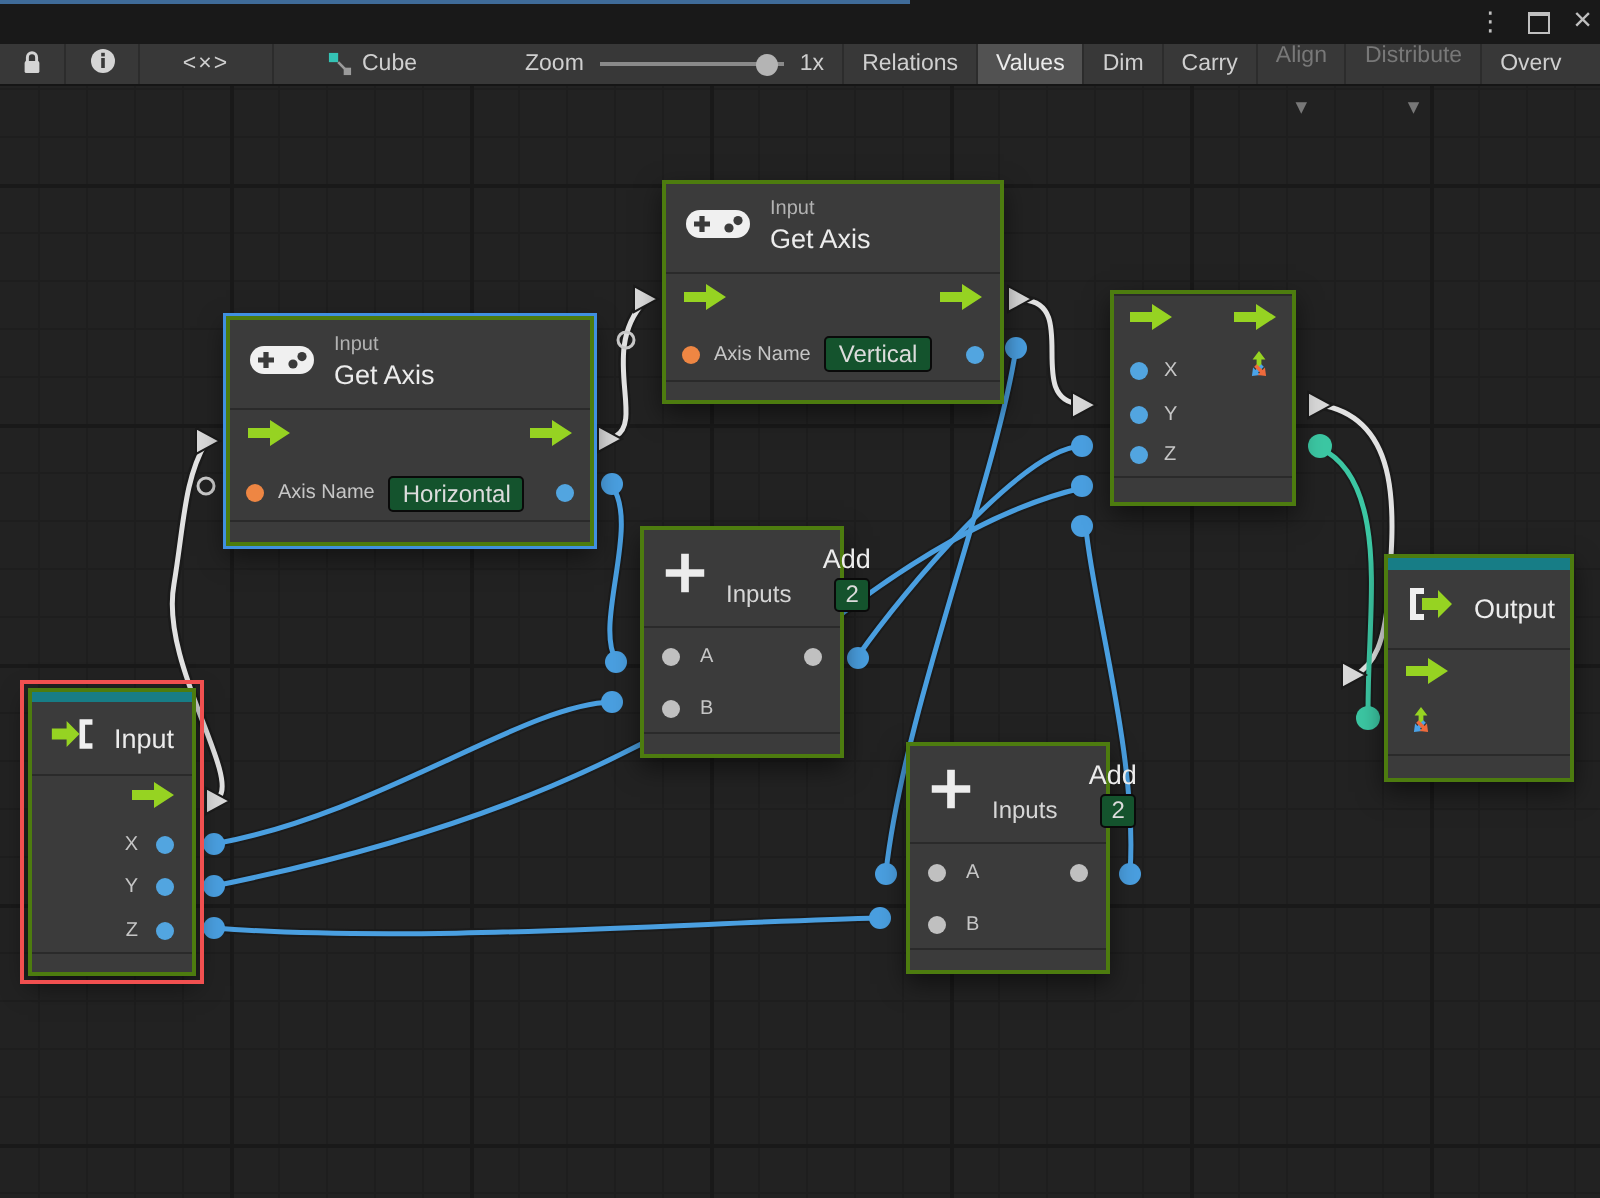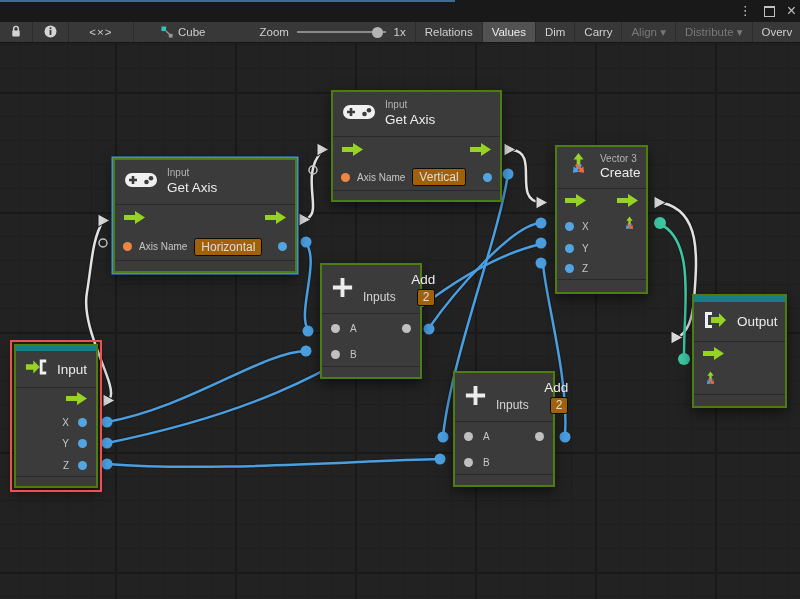--- a/index.html
+++ b/index.html
@@ -13,21 +13,21 @@
        display:flex;align-items:center;gap:6px;padding-left:8px;box-sizing:border-box;
        border-radius:3px 3px 0 0;color:#d8d8d8;font-size:12.5px;}
   #winctrl{position:absolute;top:0;right:4px;height:22px;display:flex;align-items:center;gap:12px;z-index:6;color:#c0c0c0;}
   #winctrl .glyph{font-size:13px;line-height:22px;}
   .maxbox{width:9px;height:8px;border:1.5px solid #c0c0c0;border-top-width:2.5px;}
   #toolbar{position:absolute;top:22px;left:0;width:800px;height:21px;background:#383838;z-index:5;
            display:flex;align-items:stretch;border-bottom:1px solid #151515;box-sizing:border-box;font-size:11.5px;color:#cfcfcf;}
   .tbtn{display:flex;align-items:center;padding:0 9px;white-space:nowrap;}
   .tsep{width:1px;background:#2c2c2c;}
   .tbtn.active{background:#525252;color:#ececec;}
-  .tbtn.disabled{color:#787878;}
+  .tbtn.disabled{color:#787878;flex-direction:column;}
   .ticon{display:flex;align-items:center;margin-right:5px;}
   #zoomtrack{width:92px;height:2px;background:#8a8a8a;position:relative;margin:0 4px;align-self:center;}
   #zoomhandle{position:absolute;right:3px;top:-4.5px;width:11px;height:11px;border-radius:50%;background:#b4b4b4;}
   .flexspacer{flex:0 0 18px;}
   
   #canvas{position:absolute;top:0;left:0;width:800px;height:599px;background-color:#222222;
     background-image:
       linear-gradient(#191919 2px,transparent 2px),
       linear-gradient(90deg,#191919 2px,transparent 2px),
       linear-gradient(#1e1e1e 1px,transparent 1px),
@@ -46,21 +46,21 @@
   .sub{font-size:10px;color:#b2b2b2;}
   .ttl{font-size:13.5px;color:#ececec;text-align:right;}
   .body{border-top:1px solid #2a2a2a;}
   .row{display:flex;align-items:center;box-sizing:border-box;}
   .footer{border-top:1px solid #2a2a2a;background:#3b3b3b;}
   .dot{width:9px;height:9px;border-radius:50%;flex:0 0 auto;}
   .dot.blue{background:#52a5e0;}
   .dot.orange{background:#ee8643;}
   .dot.gray{background:#c0c0c0;}
   .plabel{font-size:10px;color:#c6c6c6;}
-  .field{background:#a16207;border:1px solid #0a0a0a;border-radius:2.5px;color:#dcdcdc;
+  .field{background:#14532d;border:1px solid #0a0a0a;border-radius:2.5px;color:#dcdcdc;
          font-size:12px;padding:1px 6px;white-space:nowrap;}
   .inputs-line{display:flex;align-items:center;gap:21px;font-size:12px;color:#d6d6d6;}
 </style>
 </head>
 <body>
 
 <div id="app">
 
   <div id="canvas"></div>
 
@@ -255,37 +255,20 @@
       </div>
       <div class="row" style="height:24px;padding:0 9px;gap:10px;">
         <span class="dot gray"></span>
         <span class="plabel">B</span>
       </div>
     </div>
     <div class="footer" style="height:10px;"></div>
   </div>
 
   <div class="node" style="left:555px;top:145px;width:93px;">
-    <div class="hdr" style="height:41px;padding:0 8px;gap:8px;">
-      <span><svg width="27" height="27" viewBox="0 0 27 27">
-        <g fill="#96d322">
-              <path d="M13.5 1l5 6.5h-3.2v8h-3.6v-8H8.5z"></path>
-            </g>
-        <g fill="#4aa3e8" transform="rotate(-135 13.5 15)">
-              <path d="M13.5 7l4 5.2h-2.6v6.3h-2.8v-6.3H9.5z"></path>
-            </g>
-        <g fill="#ee6a3c" transform="rotate(135 13.5 15)">
-              <path d="M13.5 7l4 5.2h-2.6v6.3h-2.8v-6.3H9.5z"></path>
-            </g>
-      </svg></span>
-      <span class="titles">
-          <span class="sub">Vector 3</span>
-          <span class="ttl">Create</span>
-        </span>
-    </div>
     <div class="body">
       <div class="row" style="height:26px;justify-content:space-between;padding:0 8px;">
         <span><svg width="21" height="13" viewBox="0 0 21 13">
               <path d="M0 4h11V0l10 6.5L11 13V9H0z" fill="#96d322"></path>
             </svg></span>
         <span><svg width="21" height="13" viewBox="0 0 21 13">
               <path d="M0 4h11V0l10 6.5L11 13V9H0z" fill="#96d322"></path>
             </svg></span>
       </div>
       <div class="row" style="height:23px;padding:0 8px;gap:8px;">
@@ -339,21 +322,21 @@
         <span class="dot blue"></span>
       </div>
       <div class="row" style="height:22px;justify-content:flex-end;gap:9px;padding:0 9px;">
         <span class="plabel">Z</span>
         <span class="dot blue"></span>
       </div>
     </div>
     <div class="footer" style="height:9px;"></div>
   </div>
 
-  <div class="node" style="left:692px;top:294px;width:95px;">
+  <div class="node" style="left:692px;top:277px;width:95px;">
     <div class="tealbar" style="height:6px;"></div>
     <div class="hdr" style="height:39px;padding:0 9px;gap:8px;">
       <span><svg width="26" height="18" viewBox="0 0 26 18">
         <path d="M2 1h7v3H5v10h4v3H2z" fill="#f0f0f0"></path>
         <path d="M8 6h8V2l7 7-7 7v-4H8z" fill="#96d322"></path>
       </svg></span>
       <span class="ttl">Output</span>
     </div>
     <div class="body">
       <div class="row" style="height:26px;padding:0 9px;">

